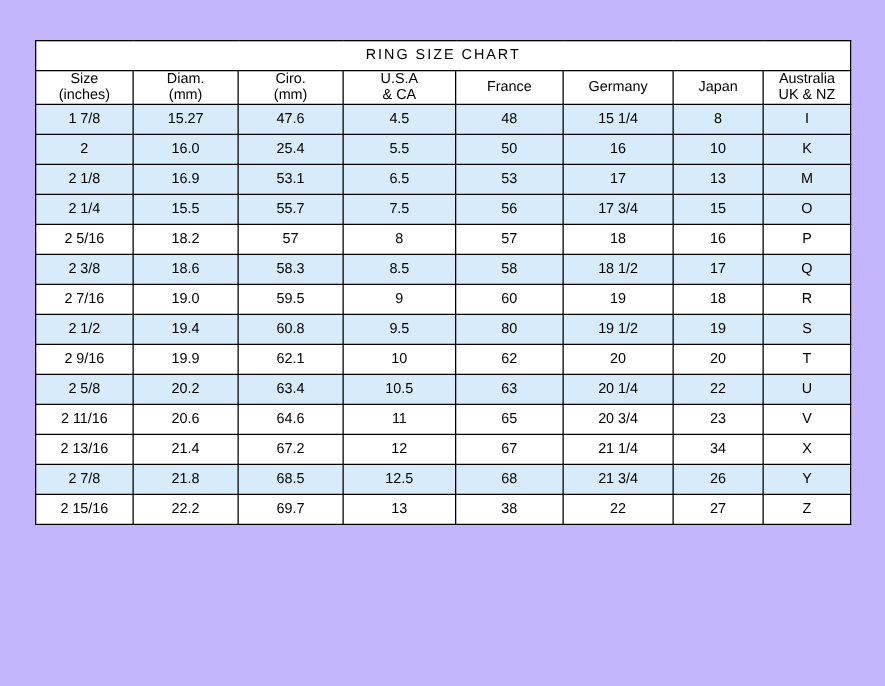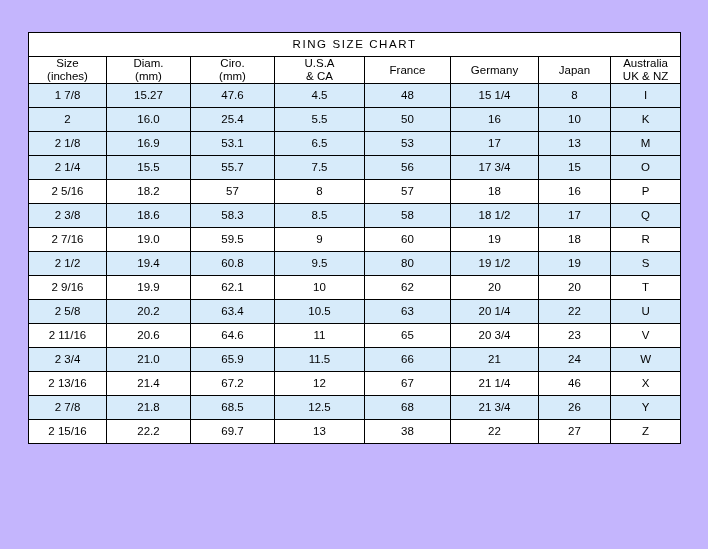--- a/index.html
+++ b/index.html
@@ -230,38 +230,28 @@
           <tr class="row-plain">
             <td>2 11/16</td>
             <td>20.6</td>
             <td>64.6</td>
             <td>11</td>
             <td>65</td>
             <td>20 3/4</td>
             <td>23</td>
             <td>V</td>
           </tr>
-          <tr class="row-alt">
-            <td>2 3/4</td>
-            <td>21.0</td>
-            <td>65.9</td>
-            <td>11.5</td>
-            <td>66</td>
-            <td>21</td>
-            <td>24</td>
-            <td>W</td>
-          </tr>
           <tr class="row-plain">
             <td>2 13/16</td>
             <td>21.4</td>
             <td>67.2</td>
             <td>12</td>
             <td>67</td>
             <td>21 1/4</td>
-            <td>46</td>
+            <td>34</td>
             <td>X</td>
           </tr>
           <tr class="row-alt">
             <td>2 7/8</td>
             <td>21.8</td>
             <td>68.5</td>
             <td>12.5</td>
             <td>68</td>
             <td>21 3/4</td>
             <td>26</td>

